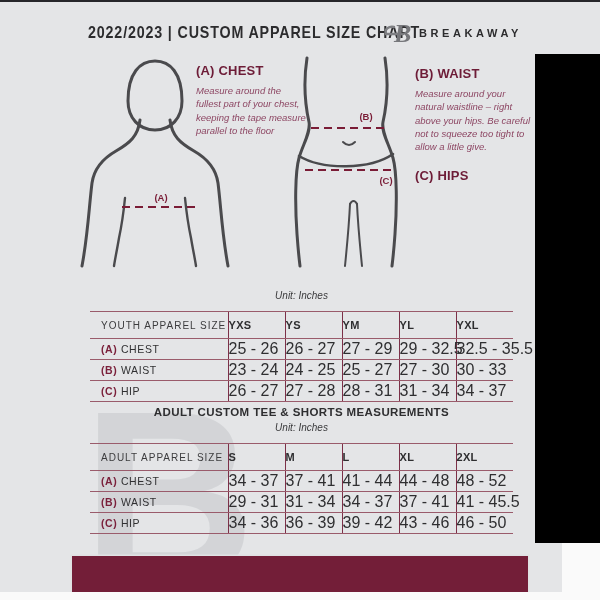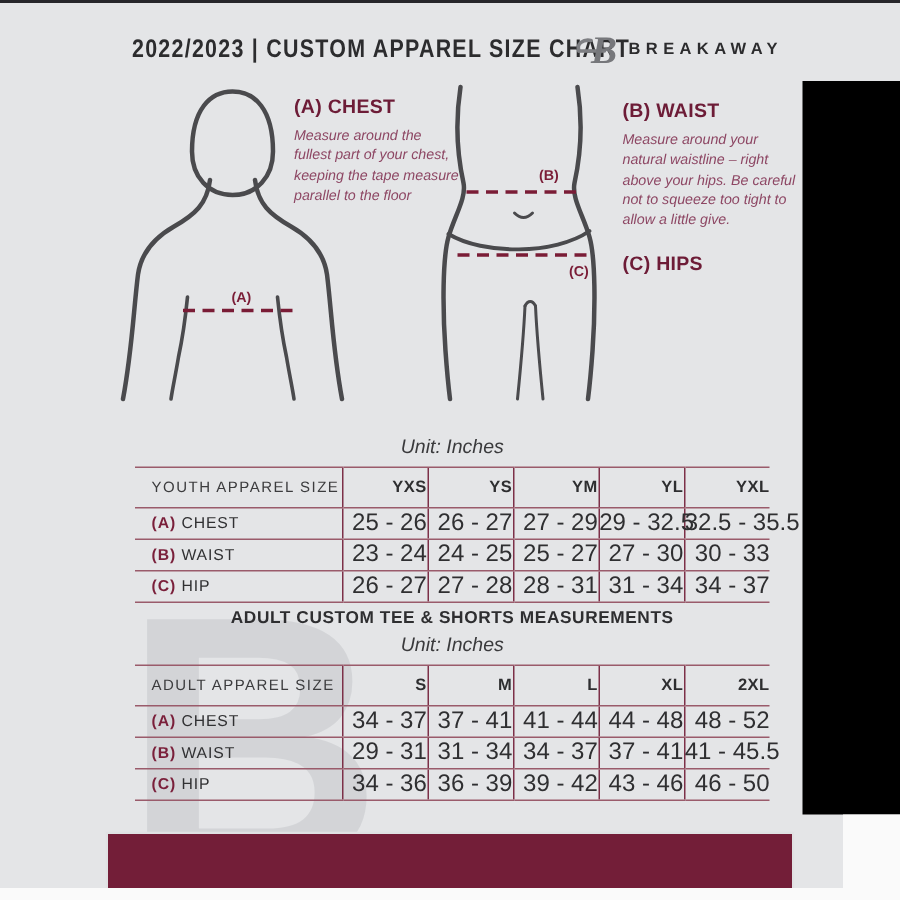--- a/index.html
+++ b/index.html
@@ -29,28 +29,28 @@
     white-space:pre-line;z-index:2;}
   .gh-a{left:196px;top:63px;} .gt-a{left:196px;top:84px;width:112px;}
   .gh-b{left:415px;top:66px;} .gt-b{left:415px;top:87px;width:118px;}
   .gh-c{left:415px;top:168px;} .gt-c{left:415px;top:189px;width:118px;}
   .fig-torso{left:78px;top:56px;z-index:1;}
   .fig-lower{left:287px;top:56px;z-index:1;}
 
   
   .tbl-title{width:423px;left:90px;text-align:center;font-size:11.5px;font-weight:bold;
     letter-spacing:.4px;color:#2e2e30;z-index:2;}
-  .tbl-unit{width:423px;left:90px;text-align:center;font-size:13px;font-style:italic;color:#3a3a3c;z-index:2;}
+  .tbl-unit{width:423px;left:90px;text-align:center;font-size:10px;font-style:italic;color:#3a3a3c;z-index:2;}
   .yt-title{top:274px;} .yt-unit{top:290px;}
   .at-title{top:406px;} .at-unit{top:422px;}
   table.size{border-collapse:collapse;table-layout:fixed;width:423px;left:90px;z-index:2;}
   .yt-table{top:311px;} .at-table{top:443px;}
   table.size th, table.size td{
     border-top:1px solid #9a5b6b;border-bottom:1px solid #9a5b6b;
-    padding:0;text-align:right;font-weight:normal;background:transparent;
+    padding:0;text-align:left;font-weight:normal;background:transparent;
   }
   table.size th + th, table.size td + td{border-left:1px solid #7c3048;}
   table.size thead tr{height:27px;} table.size tbody tr{height:21px;}
   .col-label{width:138px;} .col-size{width:57px;}
   .hdr-label{text-align:left !important;padding-left:11px !important;font-size:10px;
     letter-spacing:1px;color:#3c3c3e;}
   .hdr-size{font-size:11px;font-weight:bold !important;color:#2e2e30;letter-spacing:.3px;}
   .row-label{text-align:left !important;padding-left:11px !important;font-size:10.5px;
     letter-spacing:.6px;color:#303032;white-space:nowrap;}
   .row-label .pfx{font-weight:bold;color:#7a1f3a;}

